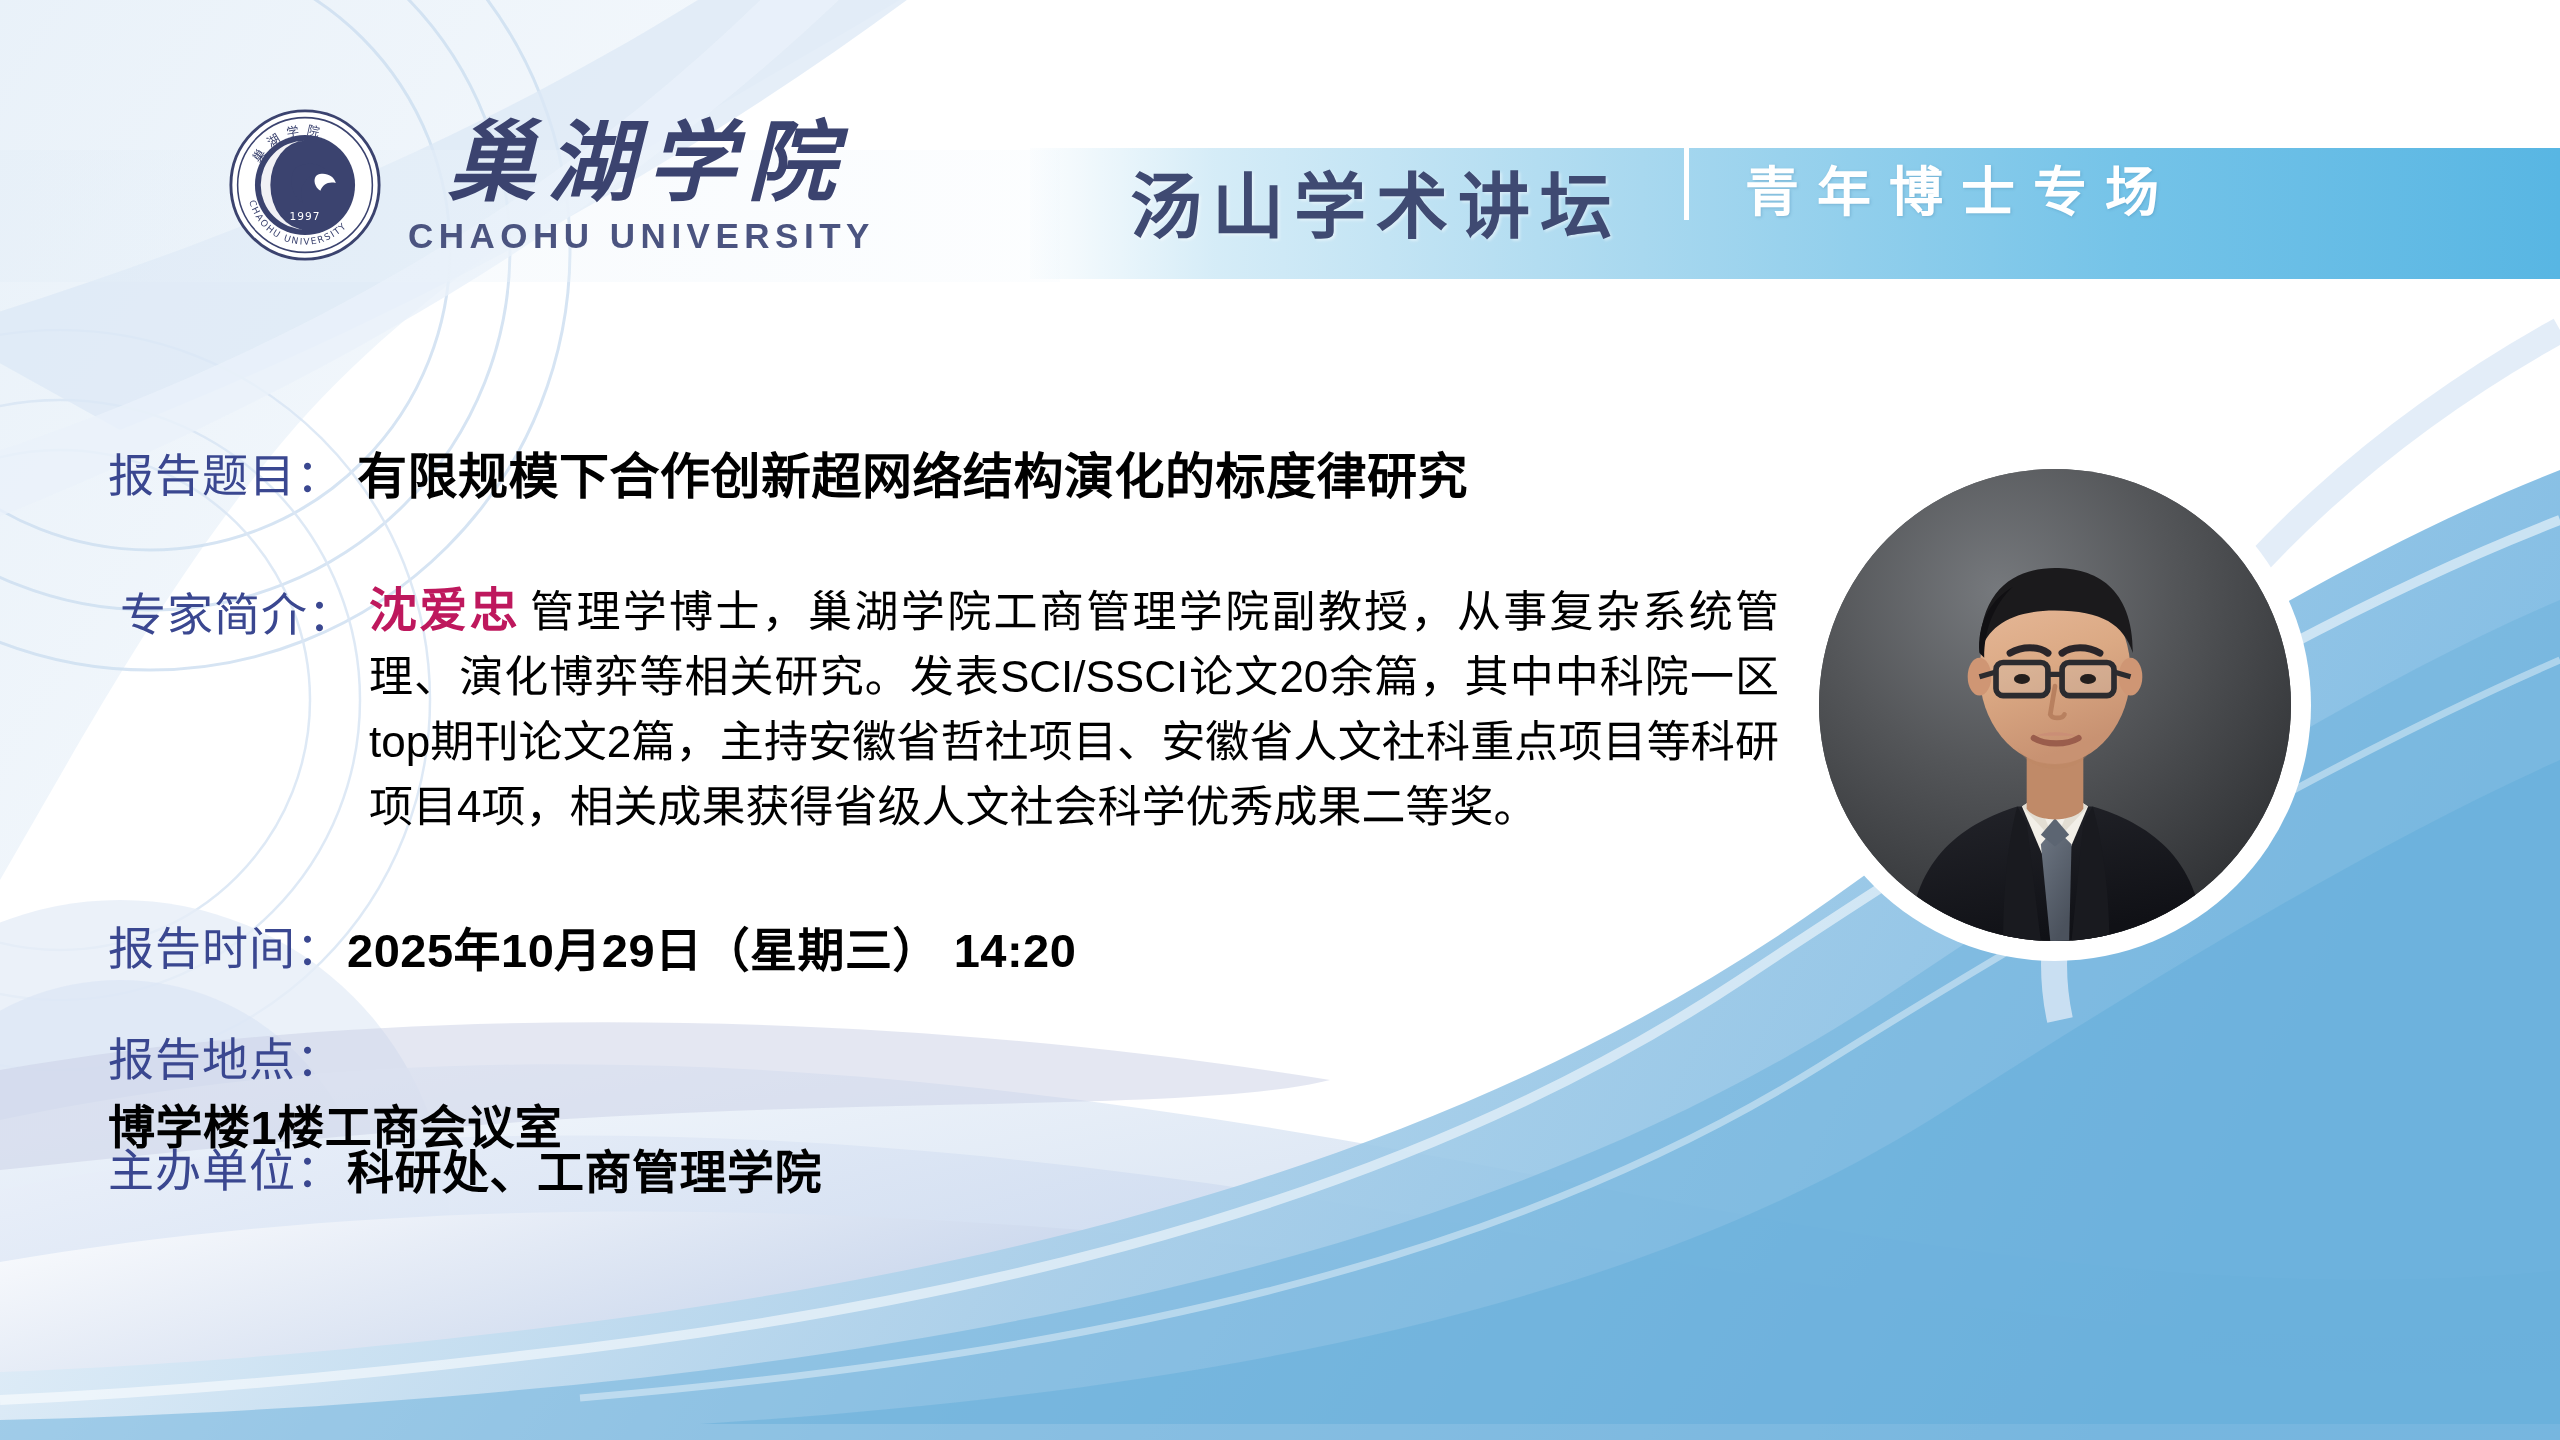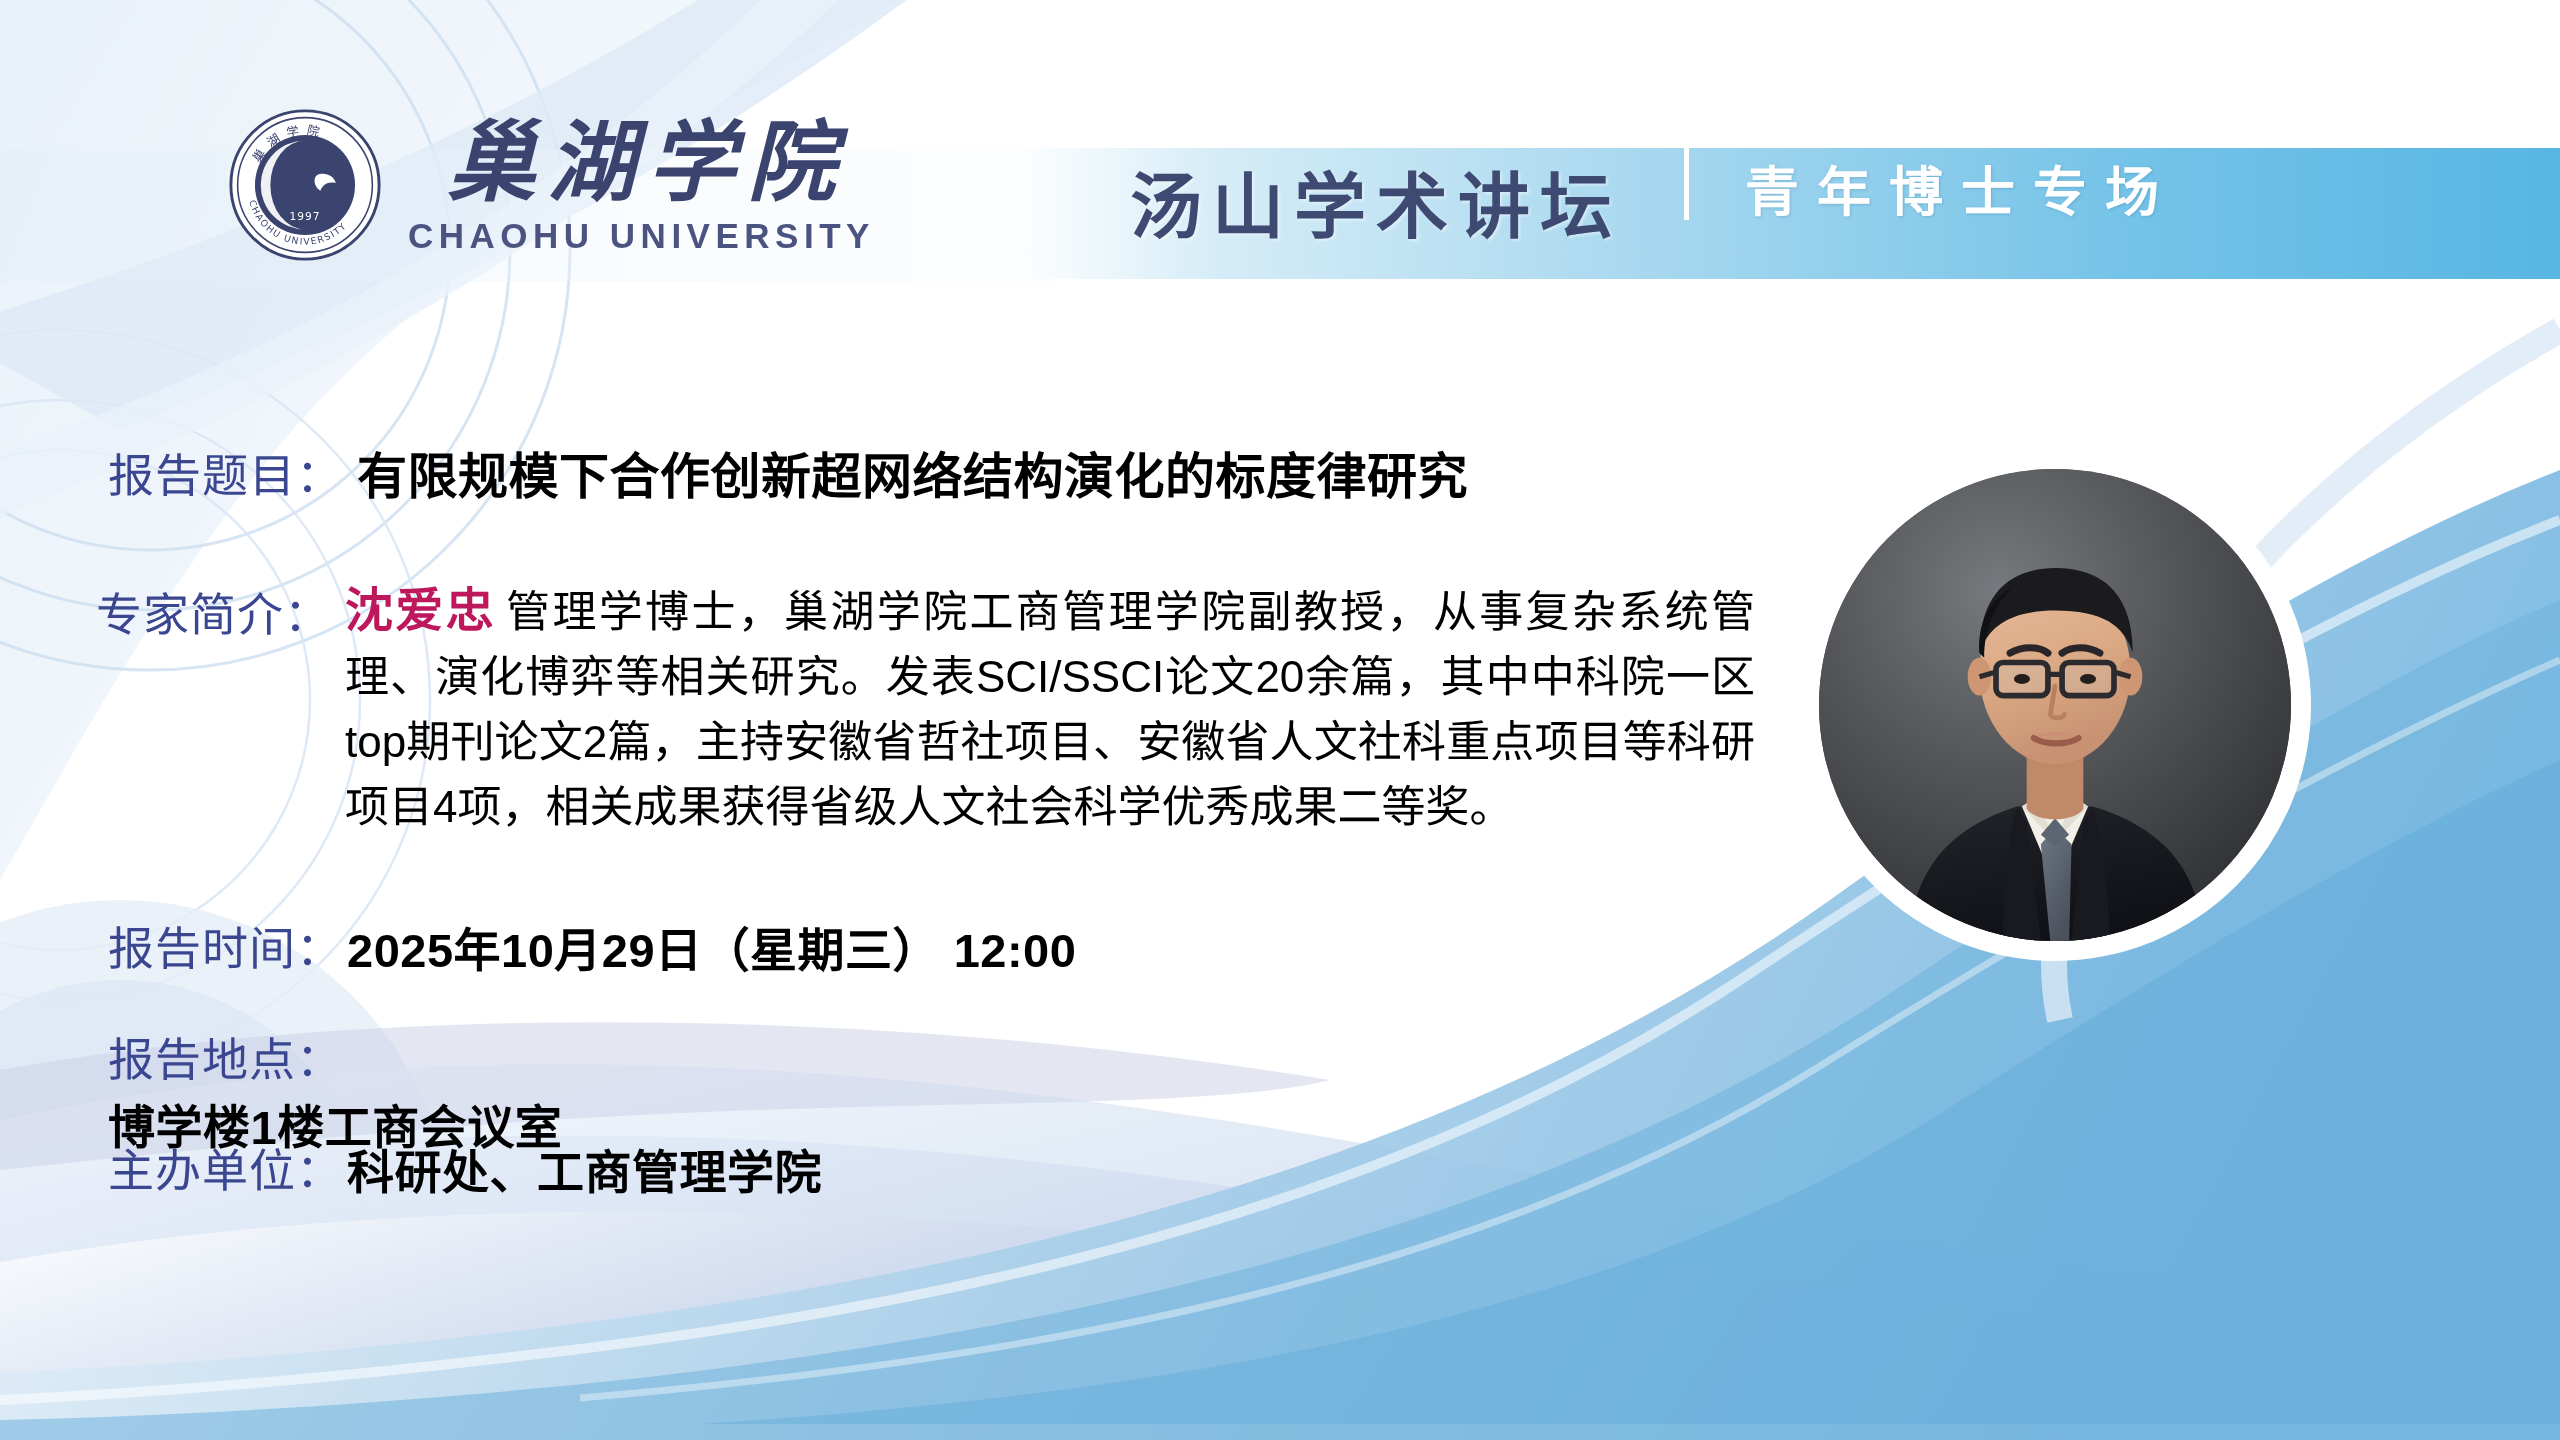--- a/index.html
+++ b/index.html
@@ -151,21 +151,21 @@
     font-size: 47px;
     font-weight: 700;
     color: #000000;
     letter-spacing: 0.5px;
   }
 
   #row-title { left: 108px; top: 436px; align-items: center; }
   #row-title .label { margin-right: 14px; }
   #row-title .value-strong { font-size: 50px; }
 
-  #row-bio { left: 96px; top: 578px; }
+  #row-bio { left: 120px; top: 578px; }
   #row-bio .label { margin-right: 14px; }
   .bio-body {
     width: 1410px;
     white-space: normal;
     font-family: "Liberation Sans", sans-serif;
     font-size: 44px;
     font-weight: 400;
     color: #000000;
     line-height: 65px;
     text-align: justify;
@@ -329,21 +329,21 @@
 
     <div class="row" id="row-bio">
       <span class="label">专家简介：</span>
       <span class="bio-body">
         <span class="bio-name">沈爱忠</span><span>管理学博士，巢湖学院工商管理学院副教授，从事复杂系统管理、演化博弈等相关研究。发表SCI/SSCI论文20余篇，其中中科院一区top期刊论文2篇，主持安徽省哲社项目、安徽省人文社科重点项目等科研项目4项，相关成果获得省级人文社会科学优秀成果二等奖。</span>
       </span>
     </div>
 
     <div class="row" id="row-time">
       <span class="label">报告时间：</span>
-      <span class="value-strong">2025年10月29日（星期三）  12:00</span>
+      <span class="value-strong">2025年10月29日（星期三）  14:20</span>
     </div>
 
     <div class="row" id="row-place">
       <span class="label">报告地点：</span>
       <span class="value-strong">博学楼1楼工商会议室</span>
     </div>
 
     <div class="row" id="row-host">
       <span class="label">主办单位：</span>
       <span class="value-strong">科研处、工商管理学院</span>

